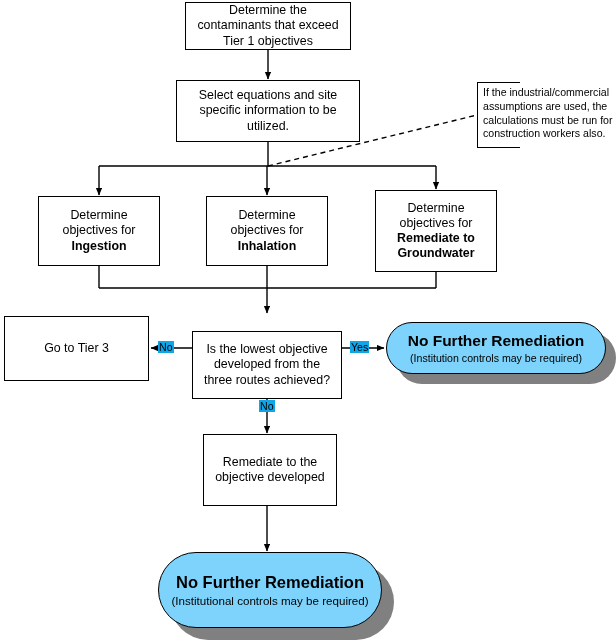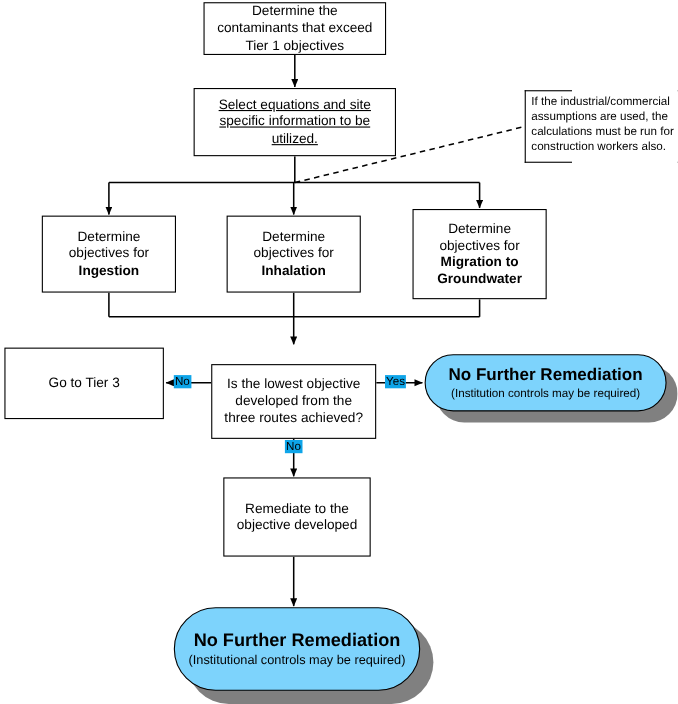--- a/index.html
+++ b/index.html
@@ -33,21 +33,21 @@
     justify-content: center;
     text-align: center;
     line-height: 1.22;
     z-index: 3;
   }
   .node .ln { display: block; white-space: nowrap; }
   .node .ln.b { font-weight: bold; }
 
   
   #n-determine-contaminants { left: 185px; top: 2px;  width: 166px; height: 48px;  font-size: 12.4px; }
-  #n-select-equations       { left: 176px; top: 80px; width: 184px; height: 62px;  font-size: 12.4px; text-decoration: underline; }
+  #n-select-equations       { left: 176px; top: 80px; width: 184px; height: 62px;  font-size: 12.4px; }
 
   #n-ingestion   { left: 38px;  top: 196px; width: 122px; height: 70px; font-size: 12.4px; }
   #n-inhalation  { left: 206px; top: 196px; width: 122px; height: 70px; font-size: 12.4px; }
   #n-migration   { left: 375px; top: 190px; width: 122px; height: 82px; font-size: 12.4px; }
 
   #n-decision    { left: 192px; top: 331px; width: 150px; height: 68px; font-size: 12.4px; }
   #n-tier3       { left: 4px;   top: 316px; width: 145px; height: 65px; font-size: 12.4px; }
   #n-remediate   { left: 203px; top: 434px; width: 134px; height: 72px; font-size: 12.4px; }
 
   
@@ -191,21 +191,21 @@
 
   <div class="node" id="n-inhalation">
     <span class="ln">Determine</span>
     <span class="ln">objectives for</span>
     <span class="ln b">Inhalation</span>
   </div>
 
   <div class="node" id="n-migration">
     <span class="ln">Determine</span>
     <span class="ln">objectives for</span>
-    <span class="ln b">Migration to</span>
+    <span class="ln b">Remediate to</span>
     <span class="ln b">Groundwater</span>
   </div>
 
   <div class="node" id="n-tier3">
     <span class="ln">Go to Tier 3</span>
   </div>
 
   <div class="node" id="n-decision">
     <span class="ln">Is the lowest objective</span>
     <span class="ln">developed from the</span>

